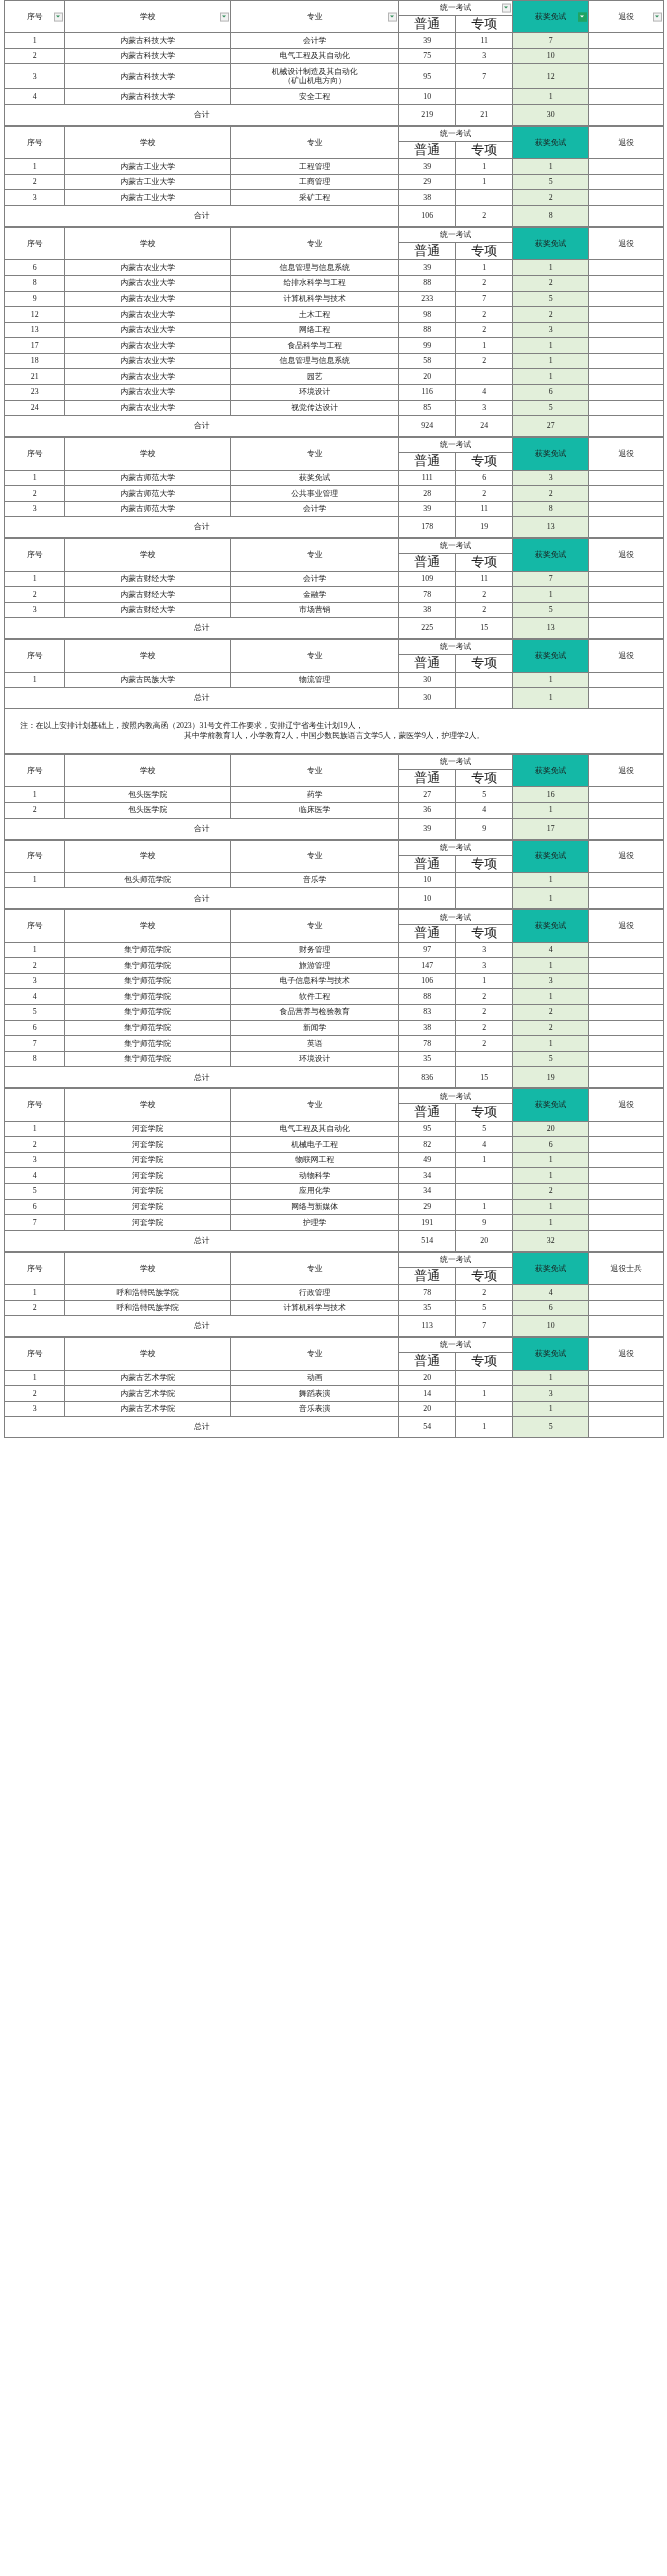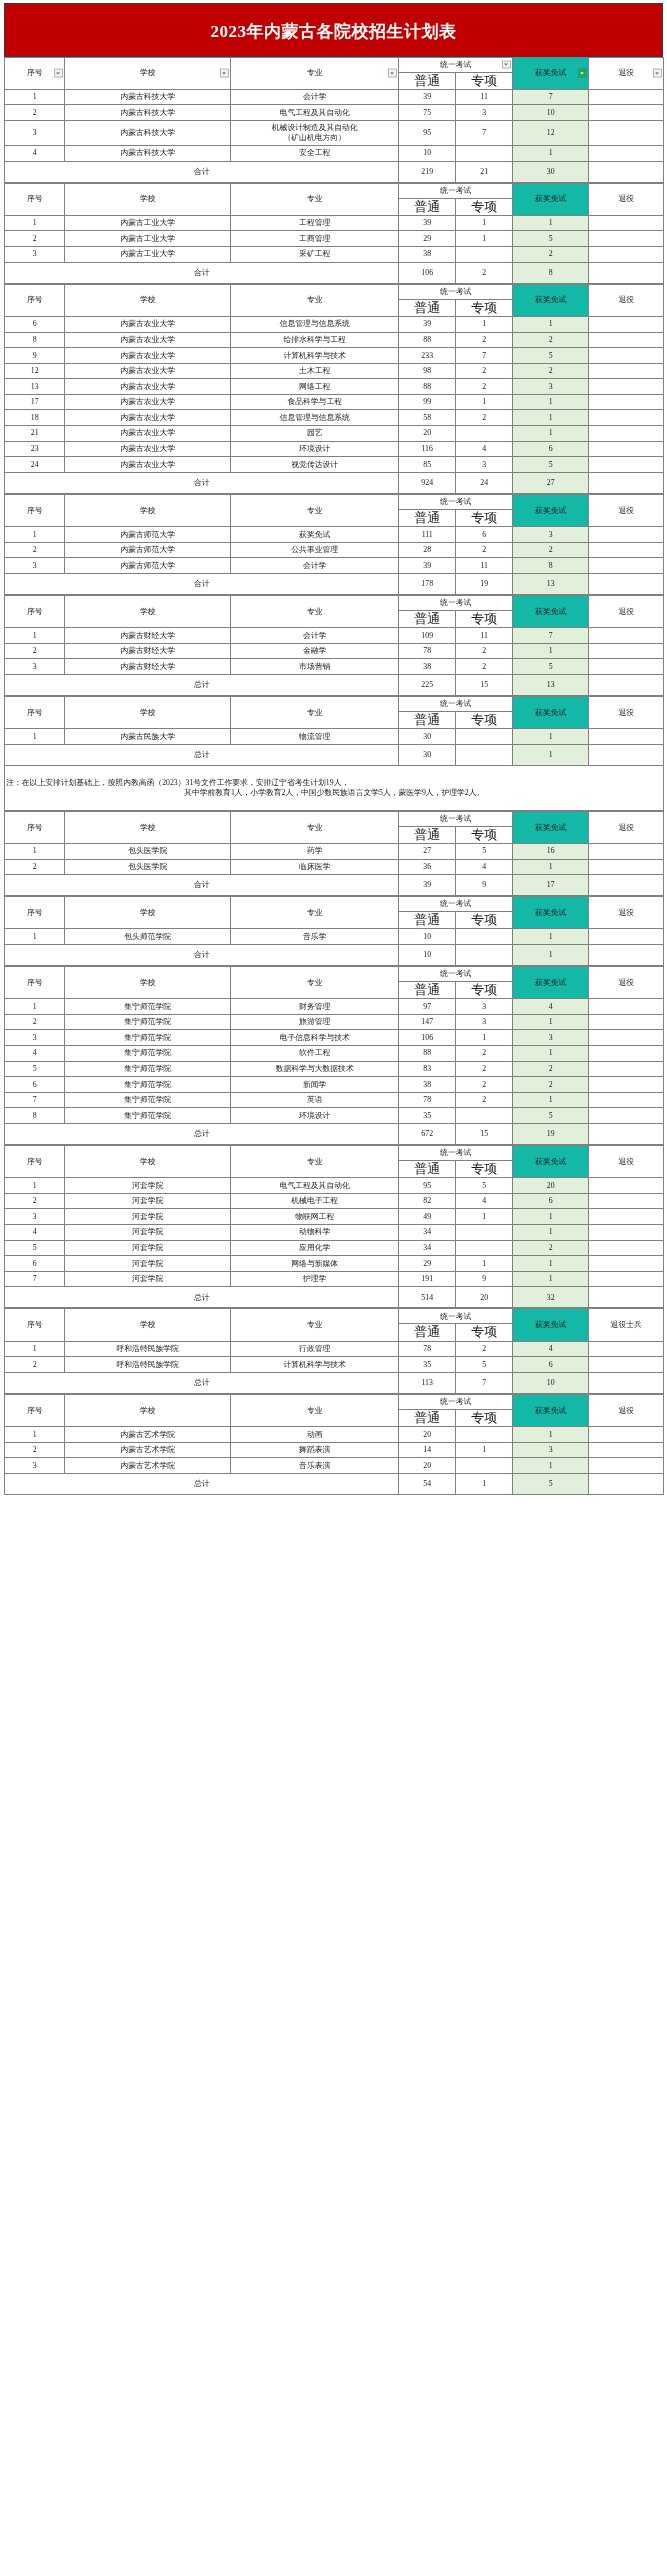--- a/index.html
+++ b/index.html
@@ -114,30 +114,27 @@
     font-size: 7.8px;
   }
   .note-row td {
     height: 45px;
     text-align: center;
     font-size: 8.6px;
     line-height: 1.55;
     padding: 2.1px 5.2px;
   }
   .note-row .note-line { display: block; }
-  .note-row .note-line.l1 { text-align: left; text-indent: 0; }
+  .note-row .note-line.l1 { text-align: left; text-indent: 0; padding-left: 14px; }
 </style>
 </head>
 <body>
 
 <div id="page">
 
-  <div class="title-banner">
-    <span class="title-text">2023年内蒙古各院校招生计划表</span>
-  </div>
 
   <div id="tables-root">
       <table class="grid">
         <colgroup>
           <col class="c-idx">
           <col class="c-school">
           <col class="c-major">
           <col class="c-normal">
           <col class="c-spec">
           <col class="c-award">
@@ -705,21 +702,21 @@
             <td>集宁师范学院</td>
             <td>软件工程</td>
             <td>88</td>
             <td>2</td>
             <td class="award-col">1</td>
             <td></td>
           </tr>
           <tr class="data">
             <td>5</td>
             <td>集宁师范学院</td>
-            <td>数据科学与大数据技术</td>
+            <td>食品营养与检验教育</td>
             <td>83</td>
             <td>2</td>
             <td class="award-col">2</td>
             <td></td>
           </tr>
           <tr class="data">
             <td>6</td>
             <td>集宁师范学院</td>
             <td>新闻学</td>
             <td>38</td>
@@ -740,21 +737,21 @@
             <td>8</td>
             <td>集宁师范学院</td>
             <td>环境设计</td>
             <td>35</td>
             <td></td>
             <td class="award-col">5</td>
             <td></td>
           </tr>
           <tr class="total">
             <td colspan="3" class="total-label">总计</td>
-            <td class="total-num">672</td>
+            <td class="total-num">836</td>
             <td class="total-num">15</td>
             <td class="total-num award-col">19</td>
             <td></td>
           </tr>
         </tbody>
       </table>
       <table class="grid">
         <colgroup>
           <col class="c-idx">
           <col class="c-school">

